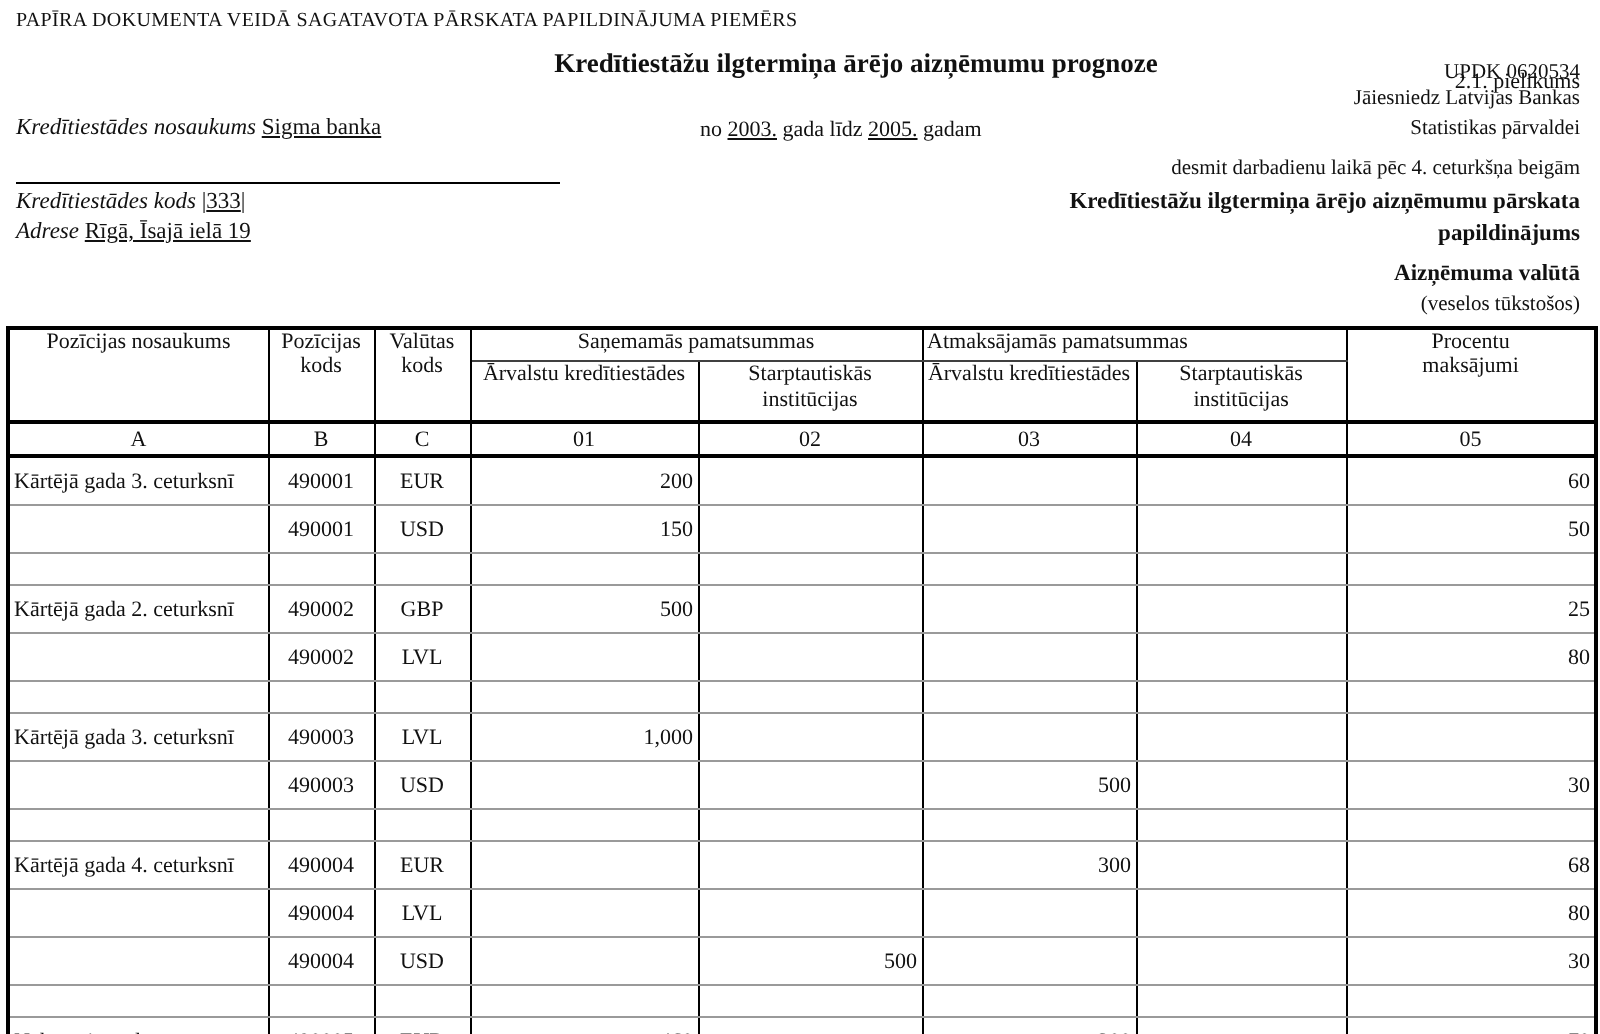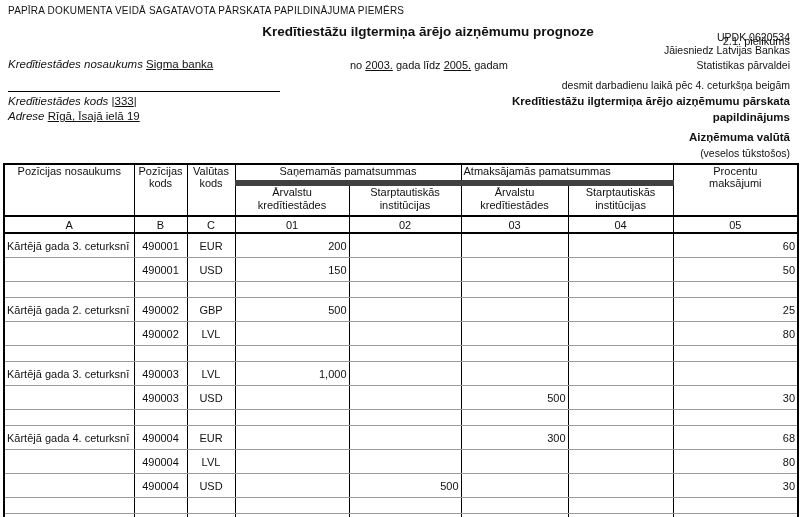--- a/index.html
+++ b/index.html
@@ -1,19 +1,19 @@
 <!DOCTYPE html>
 <html><head>
 <meta charset="utf-8">
 <style>
   html,body{margin:0;padding:0;background:#e8e8e8;}
   #page{
     position:relative;width:800px;height:517px;background:#ffffff;
     overflow:hidden;color:#111;
-    font-family:Liberation Sans, sans-serif;
+    font-family:Liberation Serif, serif;
   }
   .abs{position:absolute;white-space:nowrap;}
   .r{right:10px;text-align:right;}
   .sm{font-size:10.5px;}
   .caps{font-size:10px;letter-spacing:.2px;}
   .b{font-weight:bold;}
   .i{font-style:italic;margin-top:18px;}
   .u{text-decoration:underline;}
   #doc-title{left:0;width:800px;text-align:center;font-size:13.5px;font-weight:bold;}
   .lbl{font-size:11.5px;}
@@ -23,21 +23,21 @@
   #grid{
     position:absolute;left:3px;top:163px;width:794px;
     border-collapse:collapse;table-layout:fixed;
     font-size:11px;
   }
   #grid th,#grid td{
     border-left:1px solid #000;border-right:1px solid #000;
     padding:0 2px;font-weight:normal;overflow:hidden;
   }
   #grid{border:2px solid #000;}
-  tr.h1 th{height:15px;border-bottom:6px solid #404040;vertical-align:top;padding-top:2px;}
+  tr.h1 th{height:15px;border-bottom:1px solid #404040;vertical-align:top;padding-top:2px;}
   tr.h1 th.rs{border-bottom:none;}
   tr.h2 th{height:29px;vertical-align:top;line-height:1.15;}
   tr.h3 td{
     height:15px;text-align:center;
     border-top:2px solid #000;border-bottom:2px solid #000;
   }
   .wrapbox{display:inline-block;max-width:80px;}
   tr.data td{height:23px;border-top:1px solid #9a9a9a;border-bottom:1px solid #9a9a9a;}
   tr.sep td{height:15px;border-top:1px solid #9a9a9a;border-bottom:1px solid #9a9a9a;}
   td.c-name{text-align:left;padding-left:8px;}

